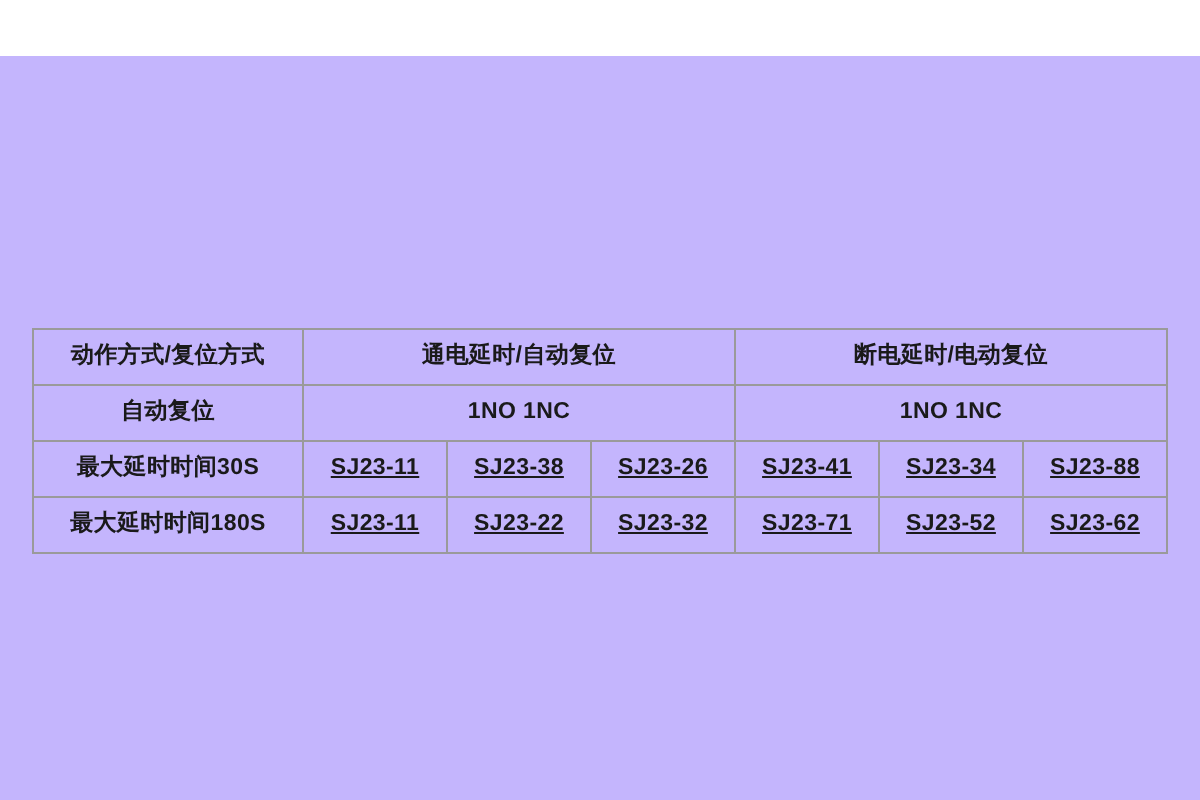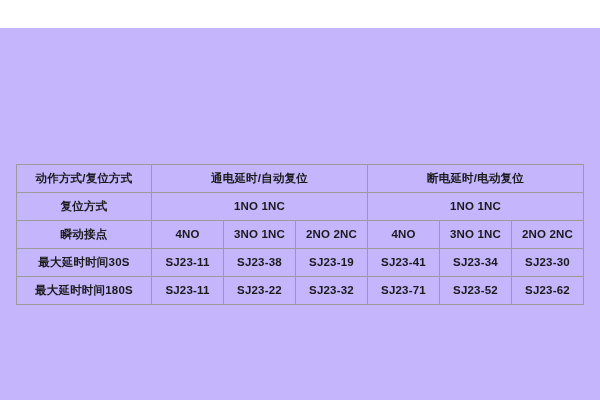--- a/index.html
+++ b/index.html
@@ -48,56 +48,48 @@
     width: 130px;
   }
   td.val {
     font-weight: bold;
     font-size: 11.5px;
   }
   td.code {
     font-weight: bold;
     font-size: 11.5px;
     letter-spacing: 0.3px;
+    text-decoration: underline;
   }
 </style>
 </head>
 <body>
 
 <div class="sheet">
   <div class="table-wrap">
     <table class="spec">
       <tbody>
         <tr>
           <td class="label-col">动作方式/复位方式</td>
           <td colspan="3">通电延时/自动复位</td>
           <td colspan="3">断电延时/电动复位</td>
         </tr>
         <tr>
-          <td class="label-col">复位方式</td>
+          <td class="label-col">自动复位</td>
           <td colspan="3" class="val">1NO 1NC</td>
           <td colspan="3" class="val">1NO 1NC</td>
-        </tr>
-        <tr>
-          <td class="label-col">瞬动接点</td>
-          <td class="val">4NO</td>
-          <td class="val">3NO 1NC</td>
-          <td class="val">2NO 2NC</td>
-          <td class="val">4NO</td>
-          <td class="val">3NO 1NC</td>
-          <td class="val">2NO 2NC</td>
         </tr>
         <tr>
           <td class="label-col">最大延时时间30S</td>
           <td class="code">SJ23-11</td>
           <td class="code">SJ23-38</td>
-          <td class="code">SJ23-19</td>
+          <td class="code">SJ23-26</td>
           <td class="code">SJ23-41</td>
           <td class="code">SJ23-34</td>
-          <td class="code">SJ23-30</td>
+          <td class="code">SJ23-88</td>
         </tr>
         <tr>
           <td class="label-col">最大延时时间180S</td>
           <td class="code">SJ23-11</td>
           <td class="code">SJ23-22</td>
           <td class="code">SJ23-32</td>
           <td class="code">SJ23-71</td>
           <td class="code">SJ23-52</td>
           <td class="code">SJ23-62</td>
         </tr>

